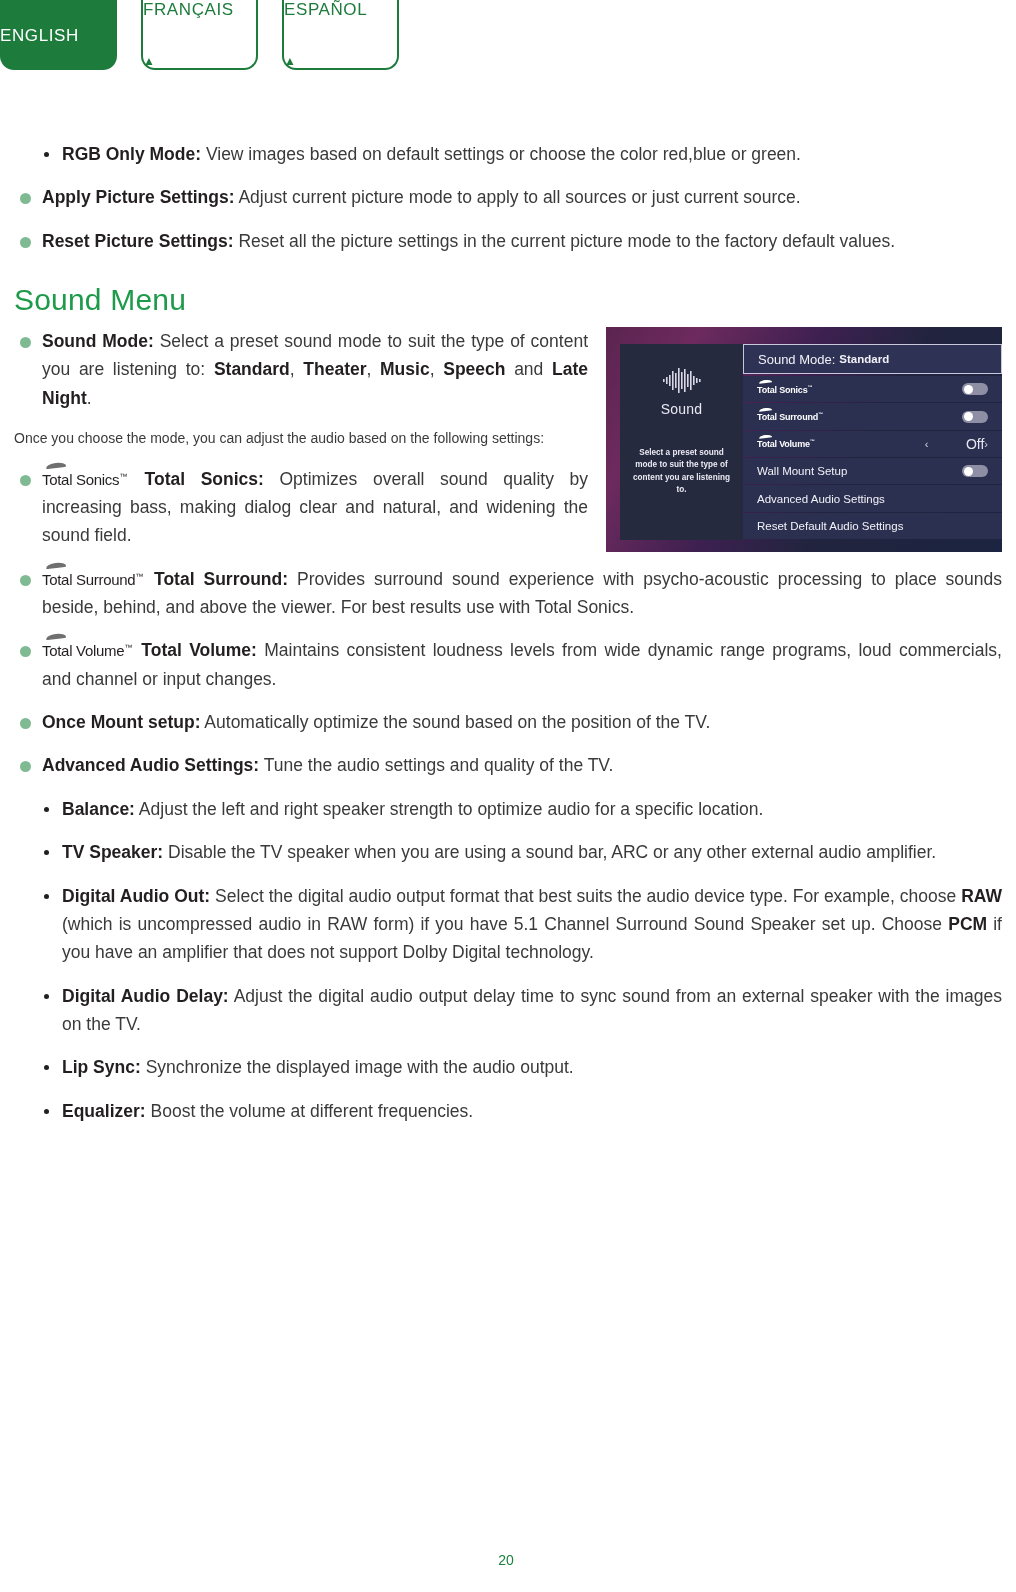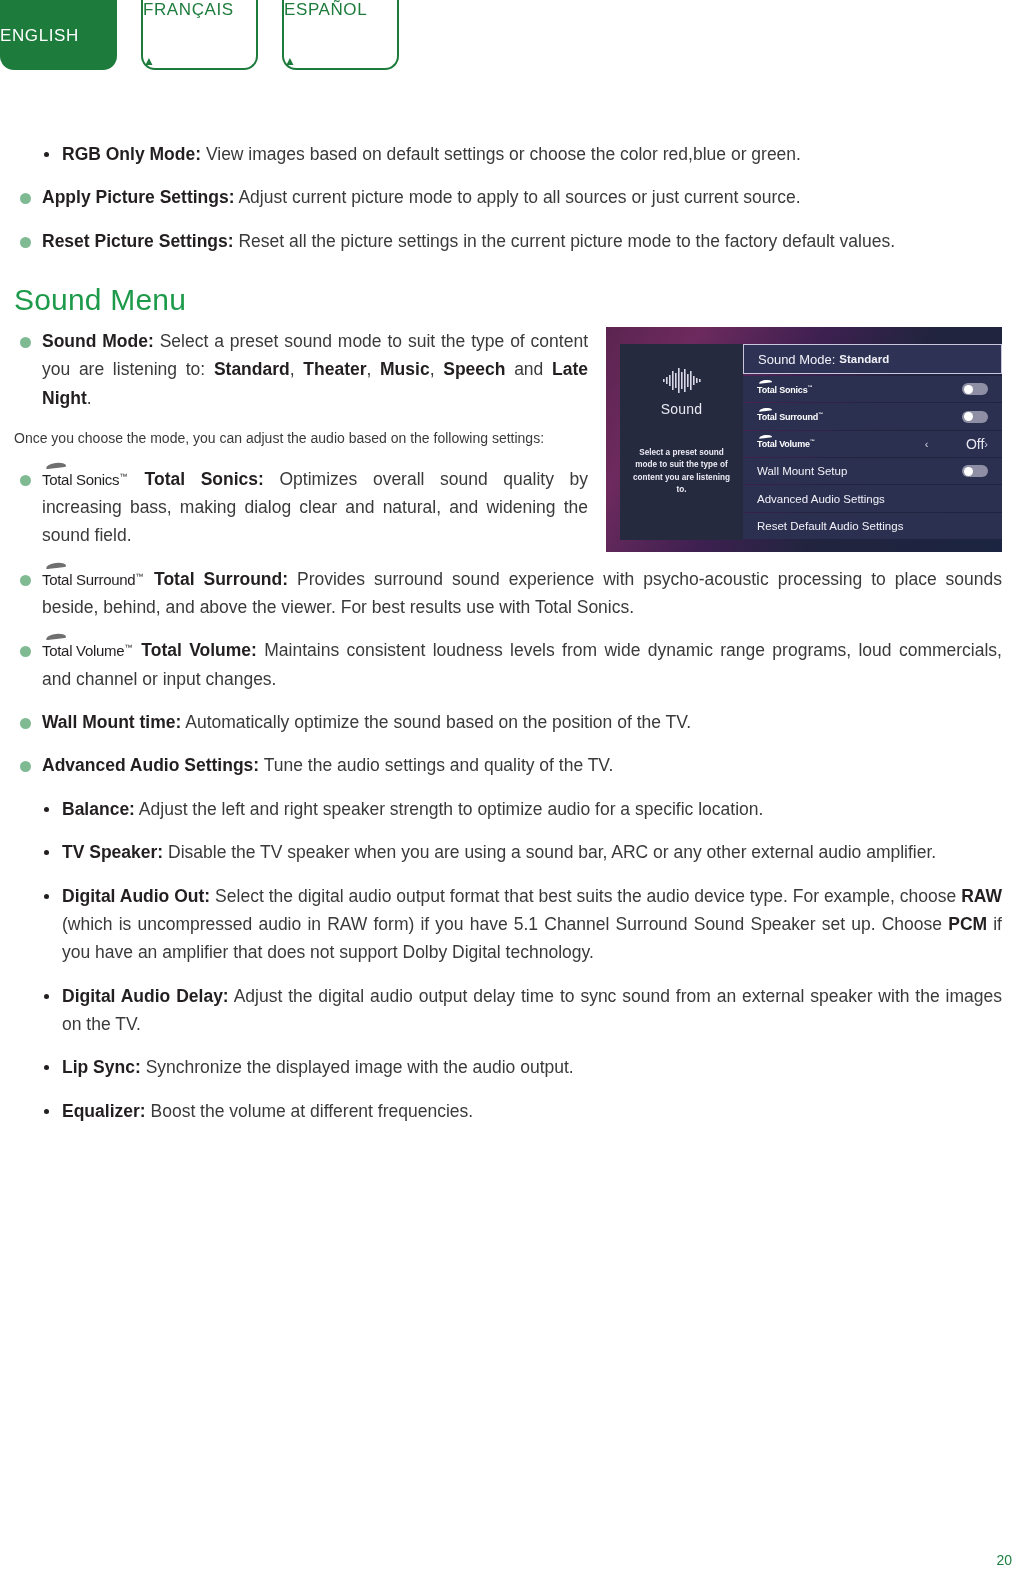--- a/index.html
+++ b/index.html
@@ -273,21 +273,21 @@
     text-align: right;
     font-size: 14px;
   }
 
   
   .page-num {
     position: absolute;
     left: 0;
     right: 4px;
     top: 1552px;
-    text-align: right;
+    text-align: center;
     color: #1d8040;
     font-size: 14px;
   }
 
   
   .bodywm {
     font-weight: normal;
     font-size: 15px;
     letter-spacing: -0.3px;
     color: #231f20;
@@ -433,21 +433,21 @@
     </li>
   </ul>
 
   <div class="clear"></div>
 
   <ul class="lvl1">
     <li>
       <span class="bodywm"><span>Total Volume</span><sup>™</sup></span> <span class="b">Total Volume:</span><span> Maintains consistent loudness levels from wide dynamic range programs, loud commercials, and channel or input changes.</span>
     </li>
     <li>
-      <span class="b">Wall Mount time:</span><span> Automatically optimize the sound based on the position of the TV.</span>
+      <span class="b">Once Mount setup:</span><span> Automatically optimize the sound based on the position of the TV.</span>
     </li>
     <li>
       <span class="b">Advanced Audio Settings:</span><span> Tune the audio settings and quality of the TV.</span>
     </li>
   </ul>
 
   <ul class="lvl2">
     <li>
       <span class="b">Balance:</span><span> Adjust the left and right speaker strength to optimize audio for a specific location.</span>
     </li>

